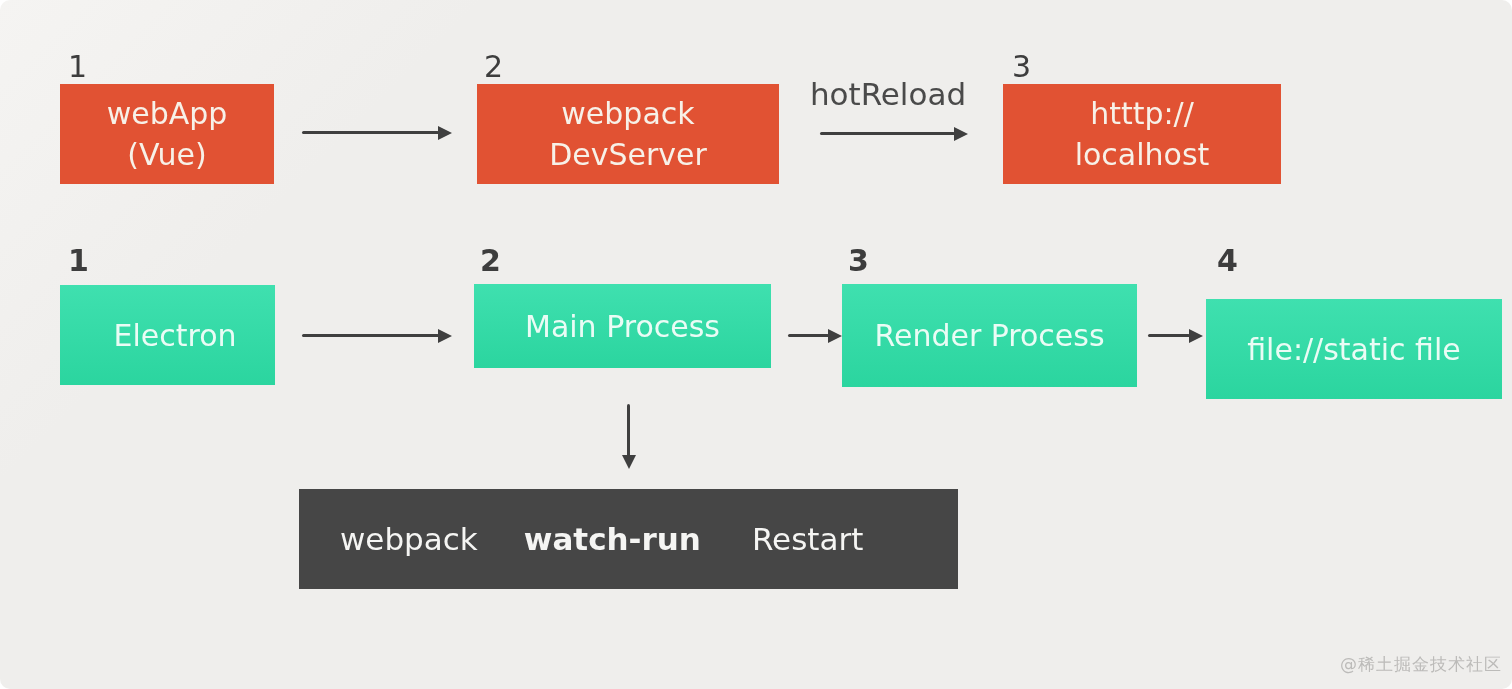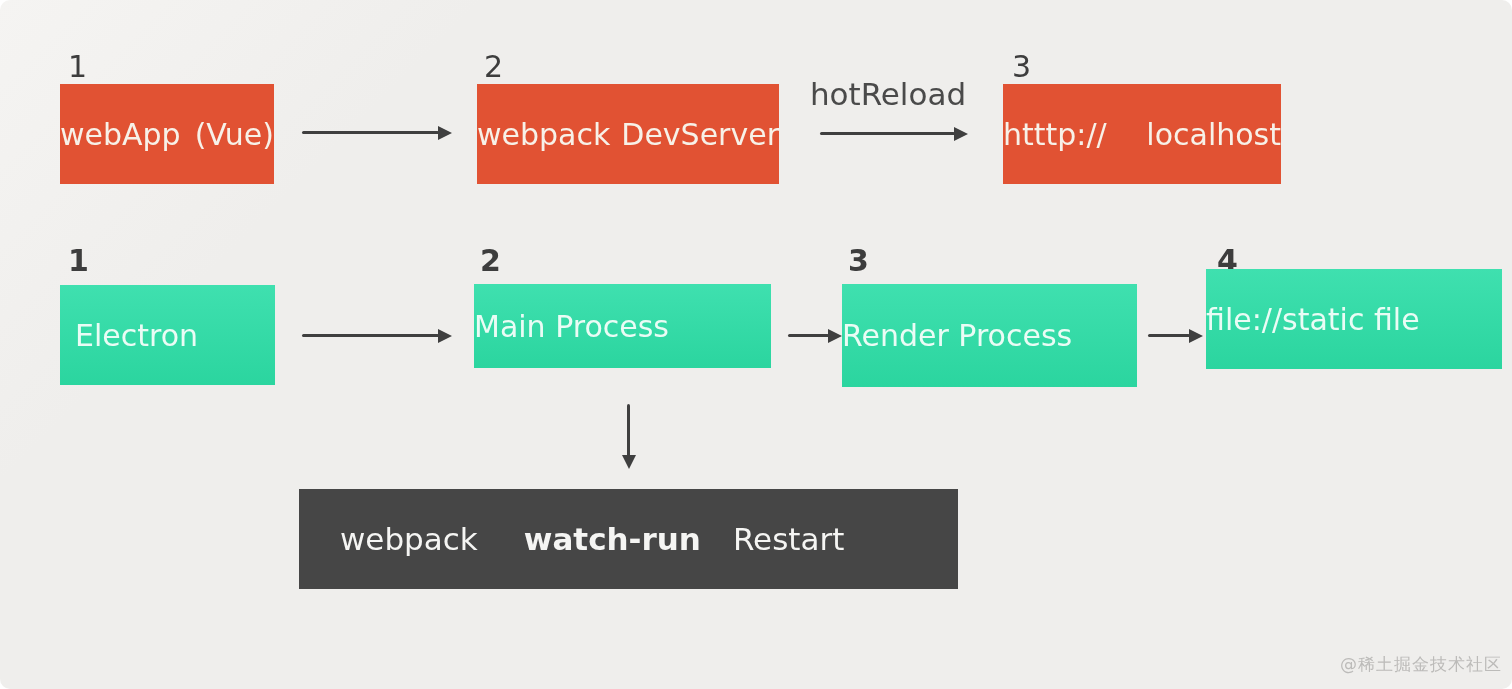--- a/index.html
+++ b/index.html
@@ -13,22 +13,22 @@
     background:linear-gradient(135deg,#f5f4f2 0%, var(--bg,#efeeec) 22%);
     border-radius:10px; overflow:hidden;
   }
   .num {
     position:absolute; font-size:30px; line-height:30px;
     color:var(--number,#3d3d3d);
   }
   .num.r1 { font-weight:500; }
   .num.r2 { font-weight:700; }
   .box {
-    position:absolute; display:flex; 
-    align-items:center; justify-content:space-between; text-align:center;
+    position:absolute; display:flex; flex-direction:column;
+    align-items:center; justify-content:center; text-align:center;
     font-size:30px;
   }
   .box.orange {
     background:var(--orange,#e15233);
     color:#f7f1e8; line-height:41px;
   }
   .box.teal {
     background:linear-gradient(180deg,var(--teal-top,#3fe0af) 0%,var(--teal-bottom,#2bd59f) 100%);
     color:#eafcf5;
   }
@@ -59,21 +59,21 @@
     text-align:center; font-size:31px; color:#4a4a4a;
   }
   .dark-bar {
     position:absolute; left:299px; top:489px; width:659px; height:100px;
     background:var(--dark,#464646); color:#f5f5f3;
     display:flex; align-items:center; font-size:31px;
     padding-left:41px;
   }
   .dark-bar .bar-item { white-space:nowrap; }
   .dark-bar .gap1 { margin-left:46px; font-weight:700; }
-  .dark-bar .gap2 { margin-left:32px; }
+  .dark-bar .gap2 { margin-left:51px; }
   .watermark {
     position:absolute; right:10px; bottom:13px;
     font-size:17px; color:#bcbbb9; letter-spacing:1px;
   }
 </style>
 </head>
 <body>
 
 <div class="canvas">
 
@@ -115,21 +115,21 @@
   <div class="arrow-h" style="left:788px; top:334px; width:41px;"></div>
 
   <div class="num r2" style="left:848px; top:246px;">3</div>
   <div class="box teal" style="left:842px; top:284px; width:295px; height:103px;">
     <span>Render Process</span>
   </div>
 
   <div class="arrow-h" style="left:1148px; top:334px; width:42px;"></div>
 
   <div class="num r2" style="left:1217px; top:246px;">4</div>
-  <div class="box teal" style="left:1206px; top:269px; width:296px; height:100px;">
+  <div class="box teal" style="left:1206px; top:299px; width:296px; height:100px;">
     <span>file://static file</span>
   </div>
 
   <div class="arrow-v" style="left:627px; top:404px; height:52px;"></div>
 
   <div class="dark-bar">
     <span class="bar-item">webpack</span>
     <span class="bar-item gap1">watch-run</span>
     <span class="bar-item gap2">Restart</span>
   </div>

